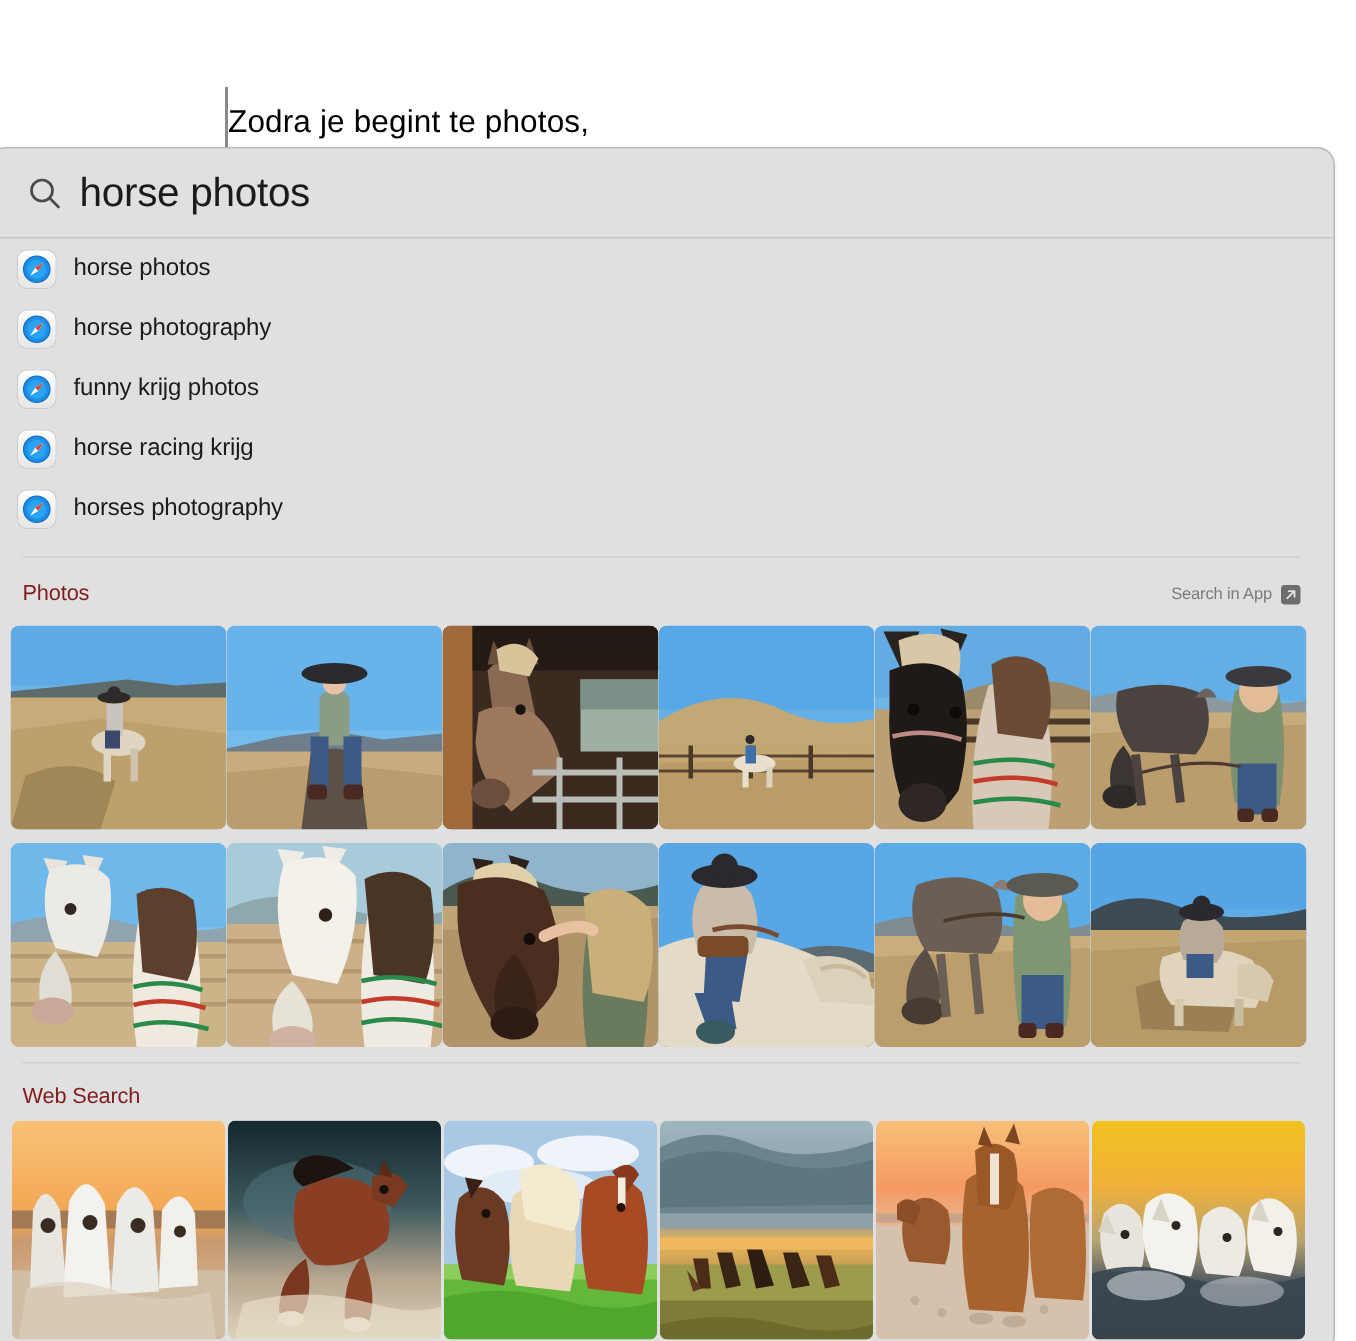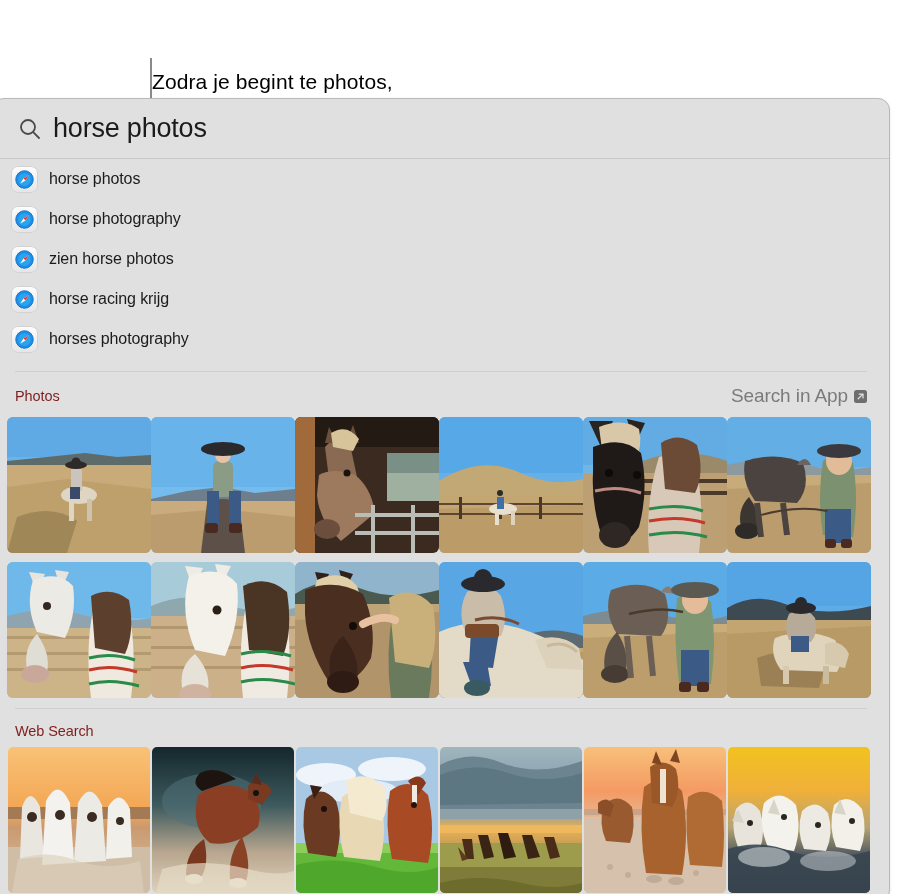--- a/index.html
+++ b/index.html
@@ -96,21 +96,21 @@
     justify-content:space-between;
     padding:0 22px 0 22px;
   }
   .section-title {
     font-size:14.5px;
     color:#7f1d1d;
     letter-spacing:-0.1px;
   }
   .search-in-app {
     display:flex; align-items:center; gap:6px;
-    font-size:19px;
+    font-size:11px;
     color:#7b7b7b;
     letter-spacing:-0.1px;
     cursor:pointer;
   }
   .arrow-box {
     width:13px; height:13px;
     border-radius:2.5px;
     background:#6e6e6e;
     display:flex; align-items:center; justify-content:center;
     flex:0 0 auto;
@@ -190,21 +190,21 @@
       <div class="sugg-row">
         <span class="safari-icon">
           <svg viewBox="0 0 20 20" width="19" height="19">
             <circle cx="10" cy="10" r="9.2" fill="#1d8fe8"></circle>
             <circle cx="10" cy="10" r="9.2" fill="none" stroke="#1273c4" stroke-width="1"></circle>
             <circle cx="10" cy="10" r="6.6" fill="#2aa3f0"></circle>
             <polygon points="14.6,5.4 8.9,8.9 5.4,14.6 11.1,11.1" fill="#ffffff"></polygon>
             <polygon points="14.6,5.4 11.1,11.1 8.9,8.9" fill="#ec3b2a"></polygon>
           </svg>
         </span>
-        <span class="sugg-label">zien horse photos</span>
+        <span class="sugg-label">funny krijg photos</span>
       </div>
 
       <div class="sugg-row">
         <span class="safari-icon">
           <svg viewBox="0 0 20 20" width="19" height="19">
             <circle cx="10" cy="10" r="9.2" fill="#1d8fe8"></circle>
             <circle cx="10" cy="10" r="9.2" fill="none" stroke="#1273c4" stroke-width="1"></circle>
             <circle cx="10" cy="10" r="6.6" fill="#2aa3f0"></circle>
             <polygon points="14.6,5.4 8.9,8.9 5.4,14.6 11.1,11.1" fill="#ffffff"></polygon>
             <polygon points="14.6,5.4 11.1,11.1 8.9,8.9" fill="#ec3b2a"></polygon>

